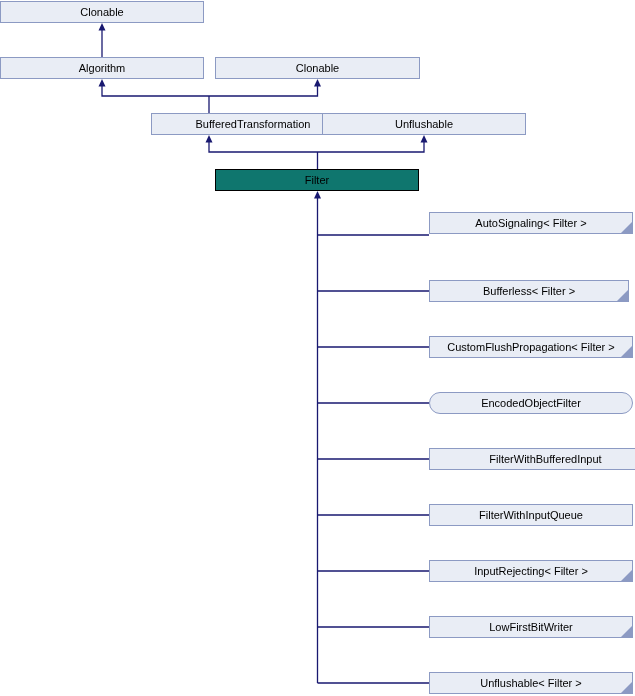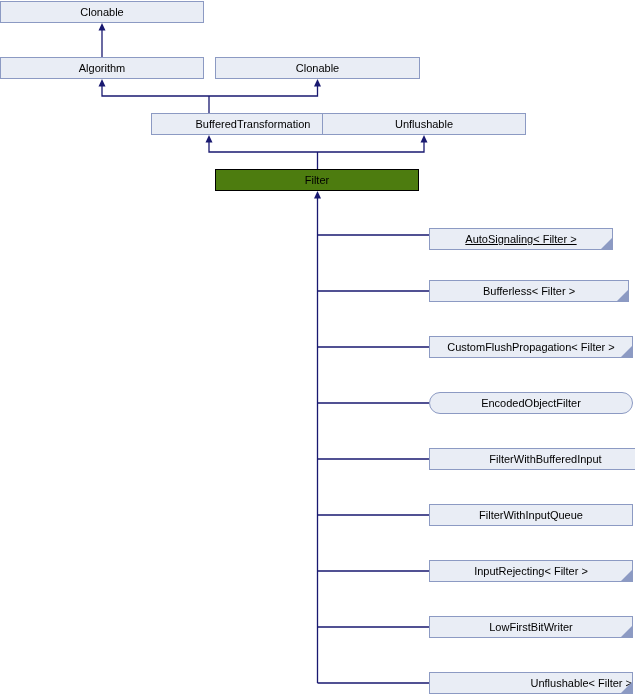--- a/index.html
+++ b/index.html
@@ -26,21 +26,21 @@
     background: #e9edf5;
     border: 1px solid #8c9ac3;
     color: #000000;
     font-size: 11px;
     line-height: 20px;
     text-align: center;
     white-space: nowrap;
     cursor: pointer;
   }
   .node.focus {
-    background: #4d7c0f;
+    background: #0f766e;
     border: 1px solid #000000;
     cursor: default;
   }
   .fold {
     position: absolute;
     right: 0; bottom: 0;
     width: 0; height: 0;
     border-style: solid;
     border-width: 0 0 11px 11px;
     border-color: transparent transparent #8c9ac3 transparent;
@@ -79,21 +79,21 @@
   <div class="node" style="left:0px; top:57px; width:204px;">Algorithm</div>
 
   <div class="node" style="left:215px; top:57px; width:205px;">Clonable</div>
 
   <div class="node" style="left:107px; top:113px; width:204px;margin-left:44px;">BufferedTransformation</div>
 
   <div class="node" style="left:322px; top:113px; width:204px;">Unflushable</div>
 
   <div class="node focus" style="left:215px; top:169px; width:204px;">Filter</div>
 
-  <div class="node" style="left:429px; top:228px; width:184px;text-decoration:underline;">
+  <div class="node" style="left:429px; top:212px; width:204px;">
     <span>AutoSignaling&lt; Filter &gt;</span>
     <span class="fold"></span>
   </div>
 
   <div class="node" style="left:429px; top:280px; width:200px;">
     <span>Bufferless&lt; Filter &gt;</span>
     <span class="fold"></span>
   </div>
 
   <div class="node" style="left:429px; top:336px; width:204px;">
@@ -117,18 +117,18 @@
   <div class="node" style="left:429px; top:560px; width:204px;">
     <span>InputRejecting&lt; Filter &gt;</span>
     <span class="fold"></span>
   </div>
 
   <div class="node" style="left:429px; top:616px; width:204px;">
     <span>LowFirstBitWriter</span>
     <span class="fold"></span>
   </div>
 
-  <div class="node" style="left:429px; top:672px; width:204px;text-align:right;">
+  <div class="node" style="left:429px; top:672px; width:204px;">
     <span>Unflushable&lt; Filter &gt;</span>
     <span class="fold"></span>
   </div>
 
 </div>
 
 </body></html>

